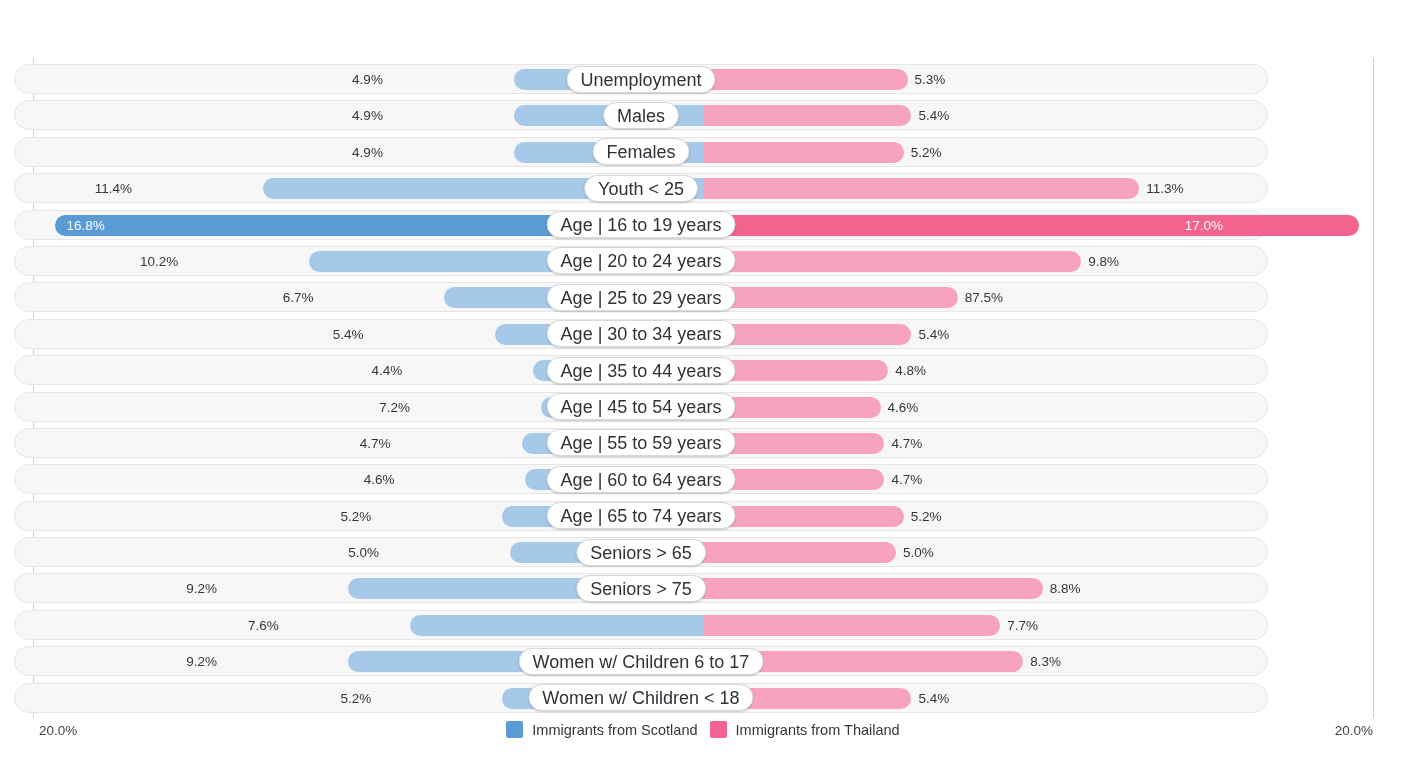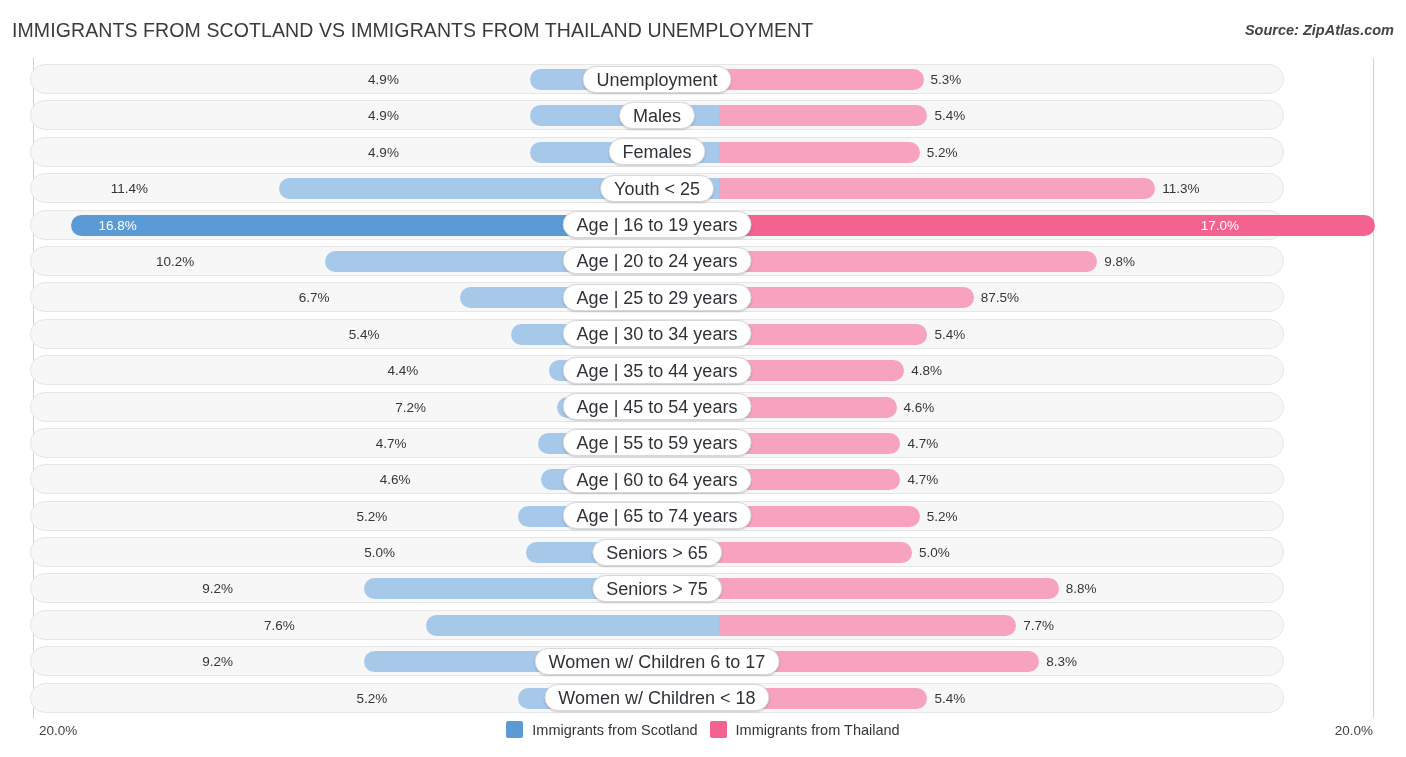--- a/index.html
+++ b/index.html
@@ -60,21 +60,21 @@
     top: 0;
     width: 1px;
     height: 660px;
     background: #d0d0d0;
   }
   .axis-left  { left: 33px; }
   .axis-right { left: 1373px; }
 
   .rows {
     position: absolute;
-    left: 16px; top: 4px;
+    left: 0; top: 4px;
     width: 1282px;
   }
   .row {
     position: relative;
     height: 36.4px;
     box-sizing: border-box;
   }
   .track {
     position: absolute;
     left: 14px;
@@ -178,24 +178,20 @@
     font-size: 14.5px;
     color: #33373b;
     white-space: nowrap;
   }
 </style>
 </head>
 <body>
 
 <div class="page">
 
-  <div class="header">
-    <div class="title">IMMIGRANTS FROM SCOTLAND VS IMMIGRANTS FROM THAILAND UNEMPLOYMENT</div>
-    <div class="source">Source: ZipAtlas.com</div>
-  </div>
 
   <div class="chart">
     <div class="axis-line axis-left"></div>
     <div class="axis-line axis-right"></div>
     <div class="rows" id="rows">
         <div class="row">
           <div class="track"></div>
           <div class="bar bar-left" style="left: 513.882px; width: 189.118px;"></div>
           <div class="bar bar-right" style="left: 703px; width: 204.556px;"></div>
           <div class="val val-left" style="right: 899.118px;">4.9%</div>
@@ -223,21 +219,21 @@
           <div class="bar bar-left" style="left: 263.011px; width: 439.989px;"></div>
           <div class="bar bar-right" style="left: 703px; width: 436.129px;"></div>
           <div class="val val-left" style="right: 1149.99px;">11.4%</div>
           <div class="val val-right" style="left: 1146.13px;">11.3%</div>
           <div class="cat">Youth &lt; 25</div>
         </div>
         <div class="row hl">
           <div class="track"></div>
           <div class="bar bar-left bar-cap-l" style="left: 54.5955px; width: 648.404px;"></div>
           <div class="bar bar-right bar-cap-r" style="left: 703px; width: 656.124px;"></div>
-          <div class="val val-left inside" style="left: 66.5955px; text-align: left; margin-left: 16px;">16.8%</div>
+          <div class="val val-left inside" style="left: 66.5955px; text-align: left;">16.8%</div>
           <div class="val val-right inside" style="right: 58.8764px; text-align: right;">17.0%</div>
           <div class="cat">Age | 16 to 19 years</div>
         </div>
         <div class="row">
           <div class="track"></div>
           <div class="bar bar-left" style="left: 309.326px; width: 393.674px;"></div>
           <div class="bar bar-right" style="left: 703px; width: 378.236px;"></div>
           <div class="val val-left" style="right: 1103.67px;">10.2%</div>
           <div class="val val-right" style="left: 1088.24px;">9.8%</div>
           <div class="cat">Age | 20 to 24 years</div>

